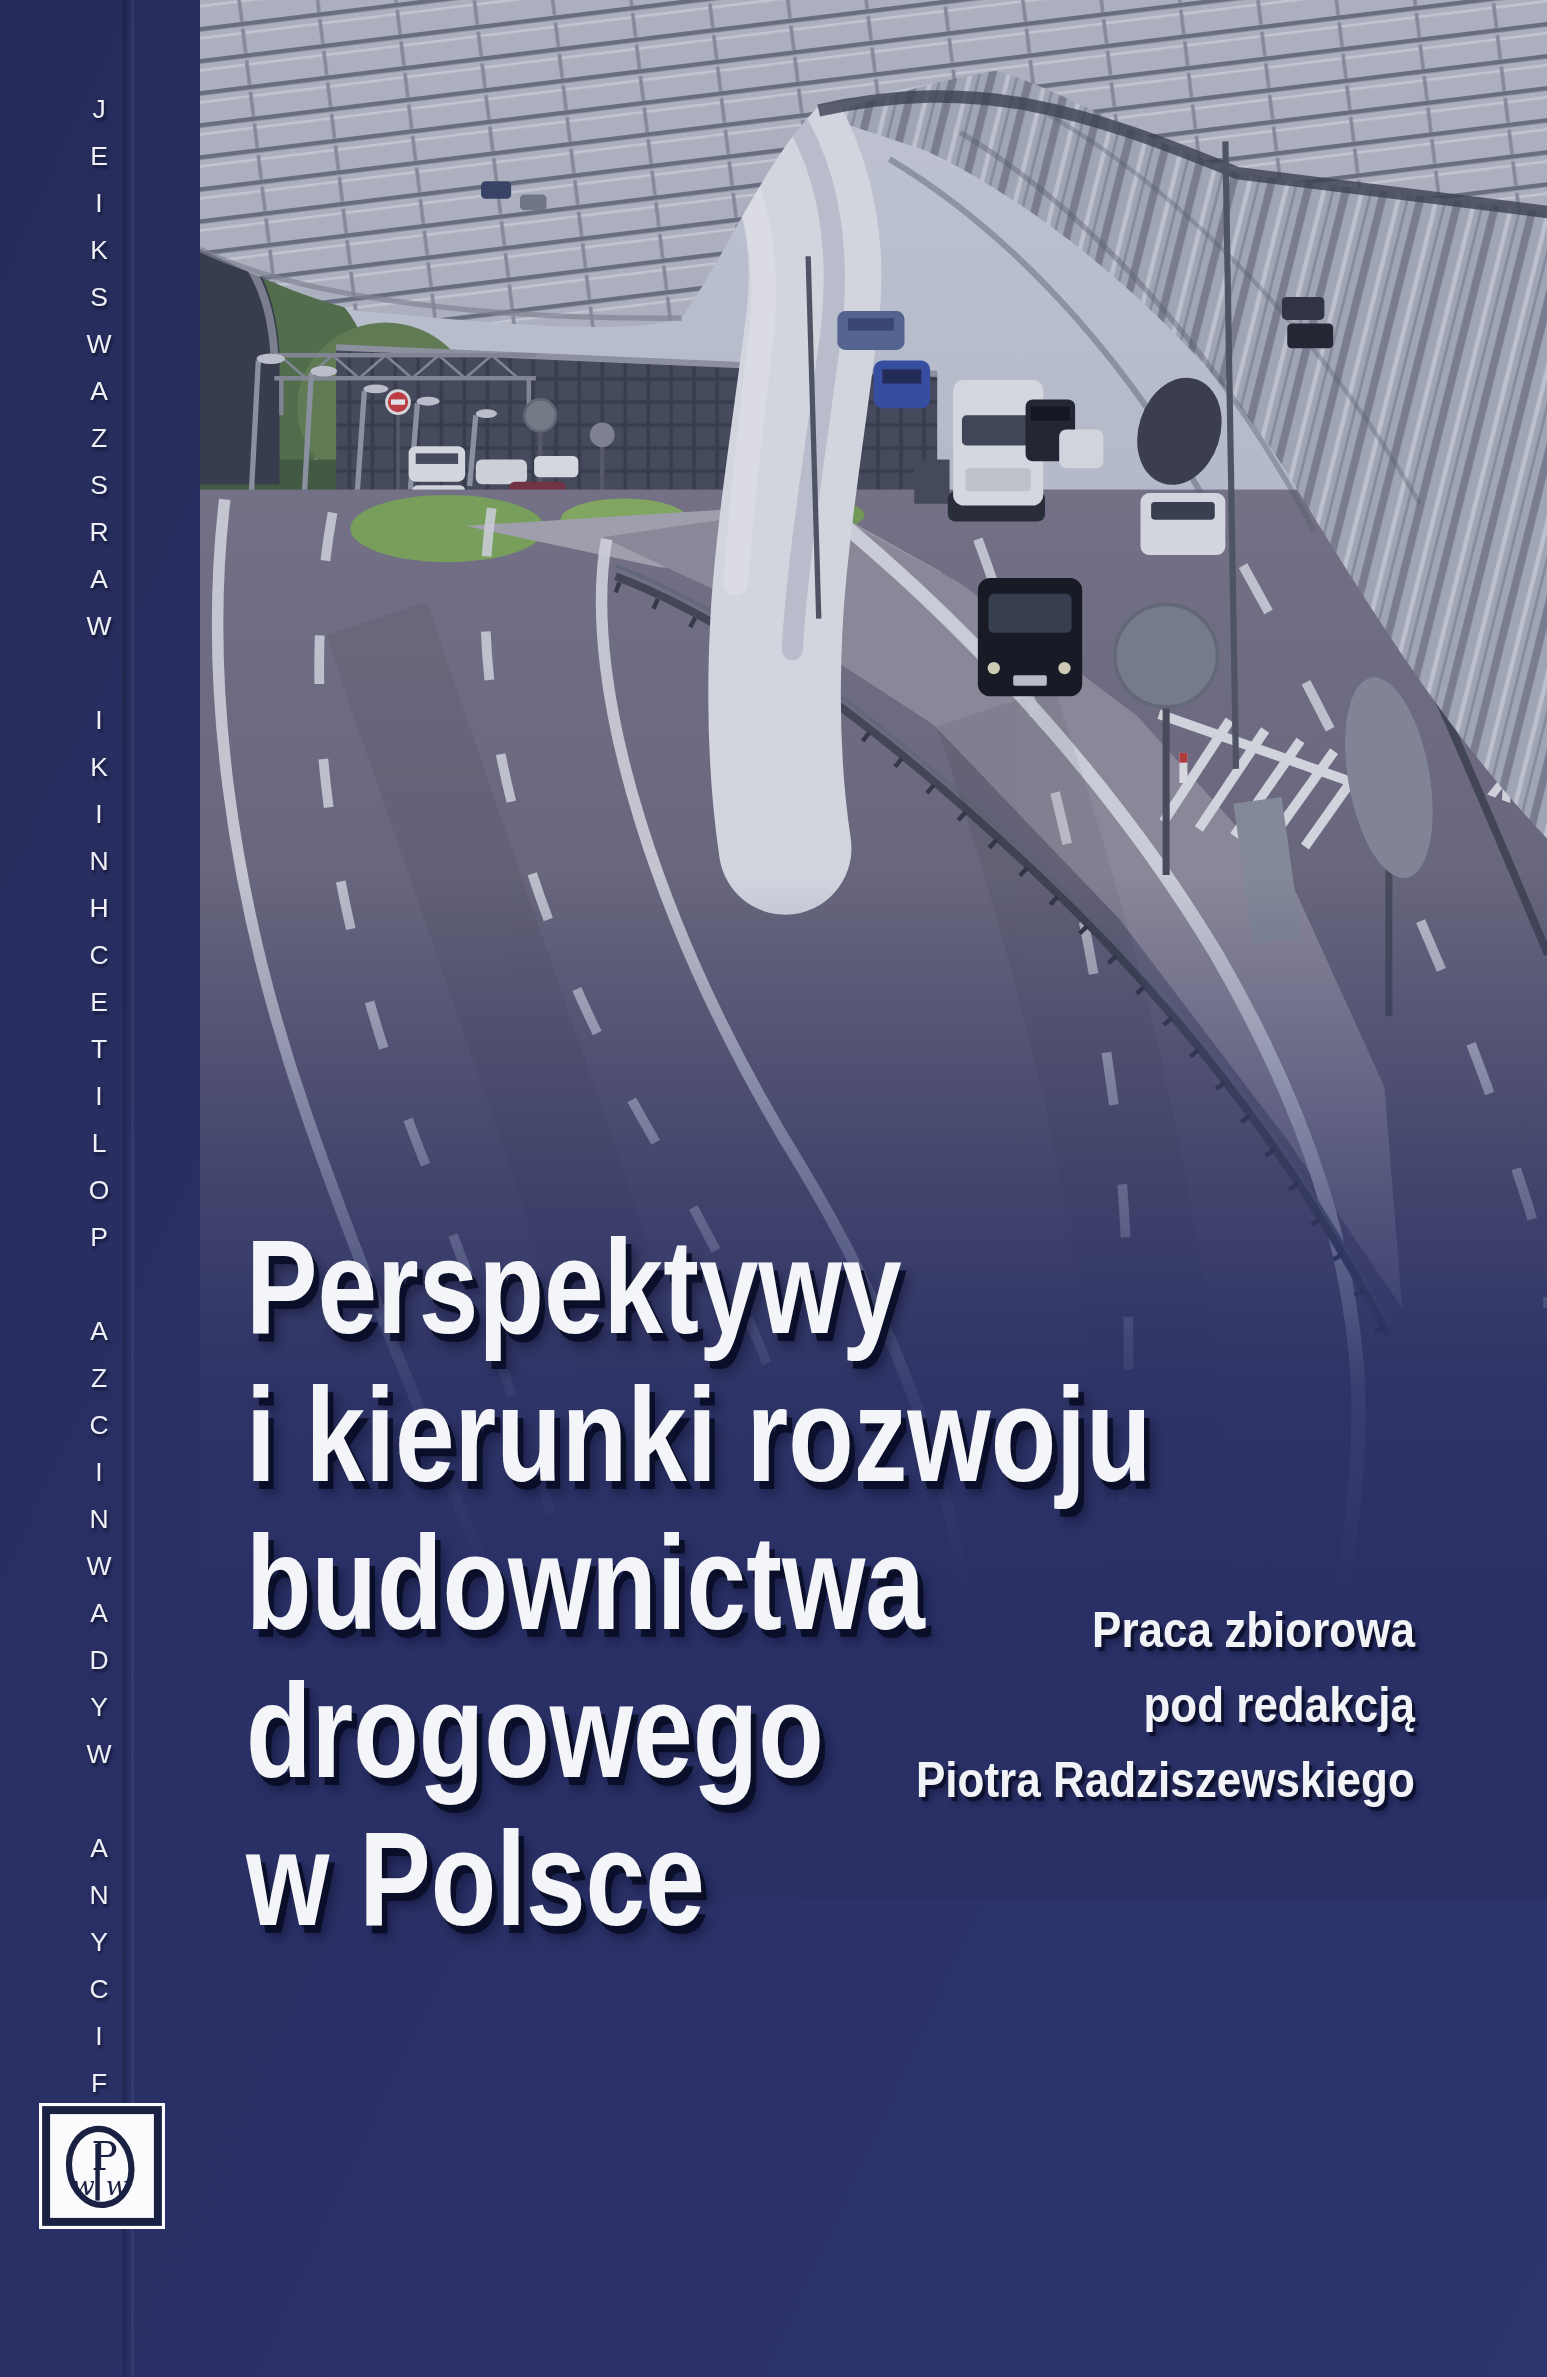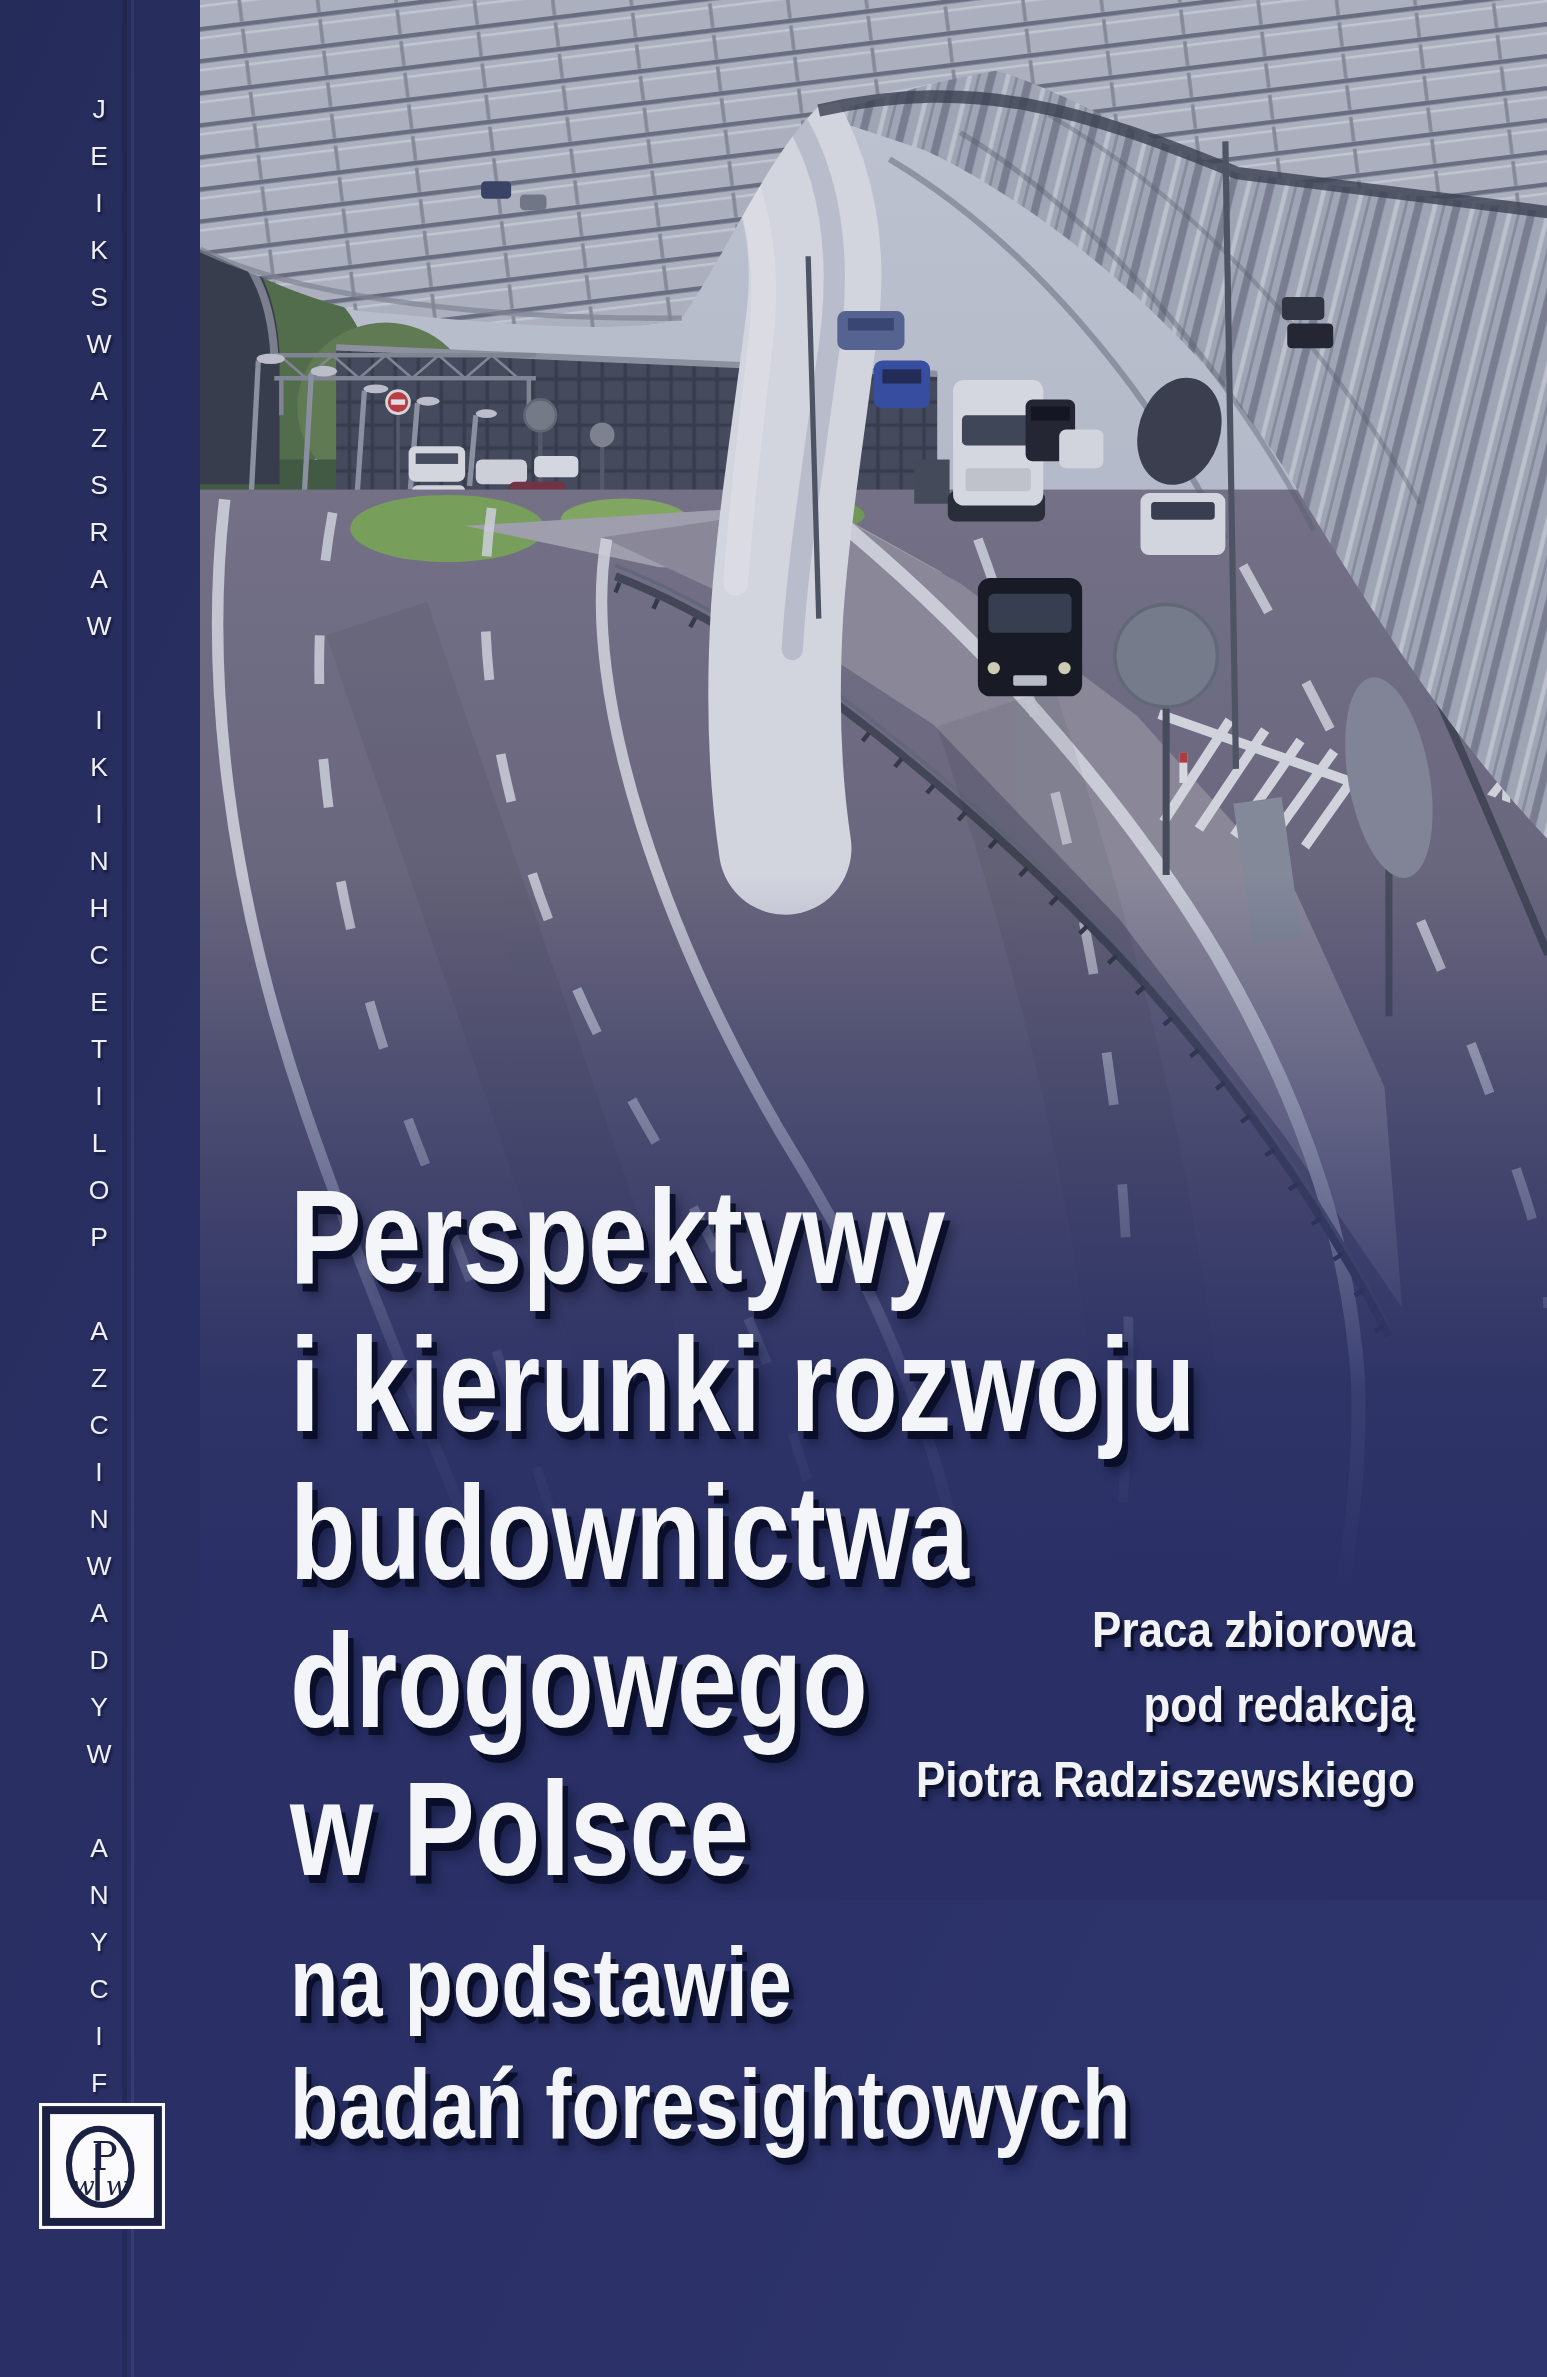--- a/index.html
+++ b/index.html
@@ -27,21 +27,21 @@
     overflow:hidden;
   }
   .photo svg{display:block;width:100%;height:100%;}
   .photo-tint{position:absolute;inset:0;background:rgba(44,50,95,.14);}
   .photo-fade{position:absolute;inset:0;
     background:linear-gradient(180deg,
       rgba(42,48,102,0) 0%, rgba(42,48,102,0) 46%,
       rgba(42,48,102,.55) 62%, rgba(42,48,102,.9) 73%,
       #2a3066 84%, #2a3066 100%);}
   
-  .title-block{position:absolute; left:246px; top:1163px; color:#f4f5f8;margin-left:44px;}
+  .title-block{position:absolute; left:246px; top:1213px; color:#f4f5f8;}
   .big-line{
     font-weight:bold; font-size:134px; line-height:148px; white-space:nowrap;
     transform:scaleX(.8); transform-origin:left center;
     text-shadow:7px 8px 0 rgba(9,13,38,.92), 11.5px 13.3px 12.4px rgba(9,13,38,.45);
   }
   .sub-block{margin-top:17.7px;}
   .sub-line{
     font-weight:bold; font-size:99px; line-height:122px; white-space:nowrap;
     transform:scaleX(.8); transform-origin:left center;
     text-shadow:6.2px 7px 0 rgba(9,13,38,.92), 9.7px 10.6px 10.6px rgba(9,13,38,.45);
@@ -286,24 +286,20 @@
     <div class="photo-tint"></div>
     <div class="photo-fade"></div>
   </div>
 
   <div class="title-block">
     <div class="big-line">Perspektywy</div>
     <div class="big-line">i kierunki rozwoju</div>
     <div class="big-line">budownictwa</div>
     <div class="big-line">drogowego</div>
     <div class="big-line">w Polsce</div>
-    <div class="sub-block">
-      <div class="sub-line">na podstawie</div>
-      <div class="sub-line">badań foresightowych</div>
-    </div>
   </div>
 
   <div class="credit-block">
     <div class="credit-line">Praca zbiorowa</div>
     <div class="credit-line">pod redakcją</div>
     <div class="credit-line">Piotra Radziszewskiego</div>
   </div>
 
   <div class="logo">
     <svg viewBox="0 0 142 142">

